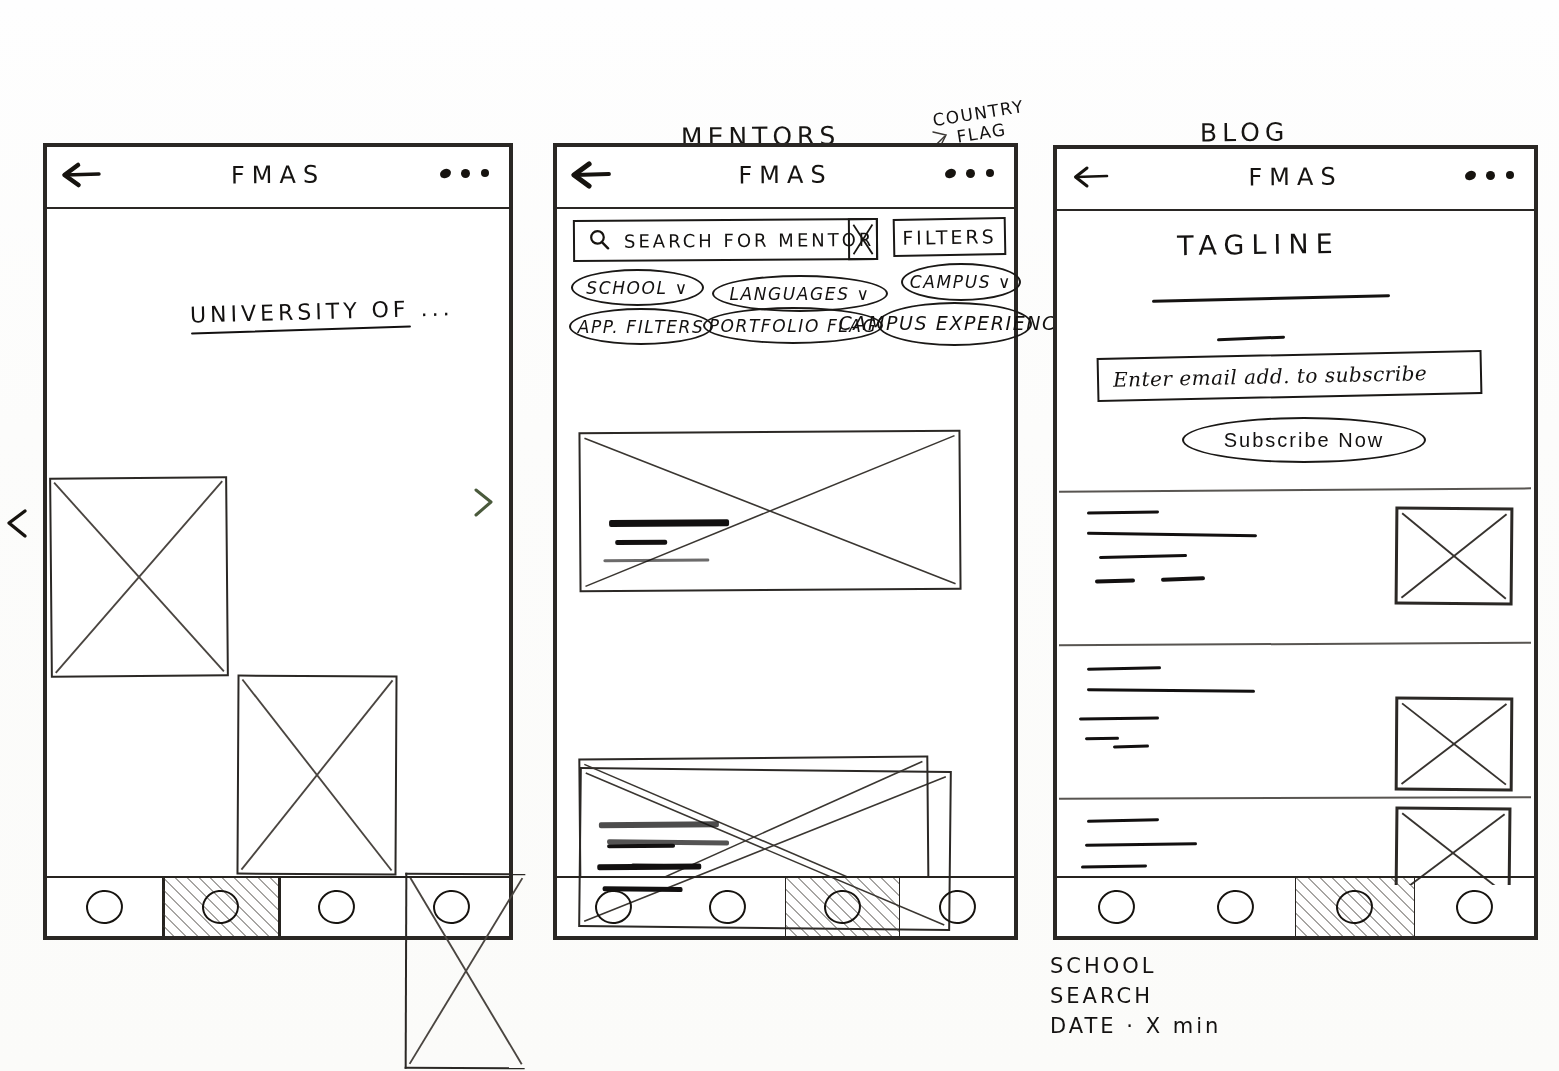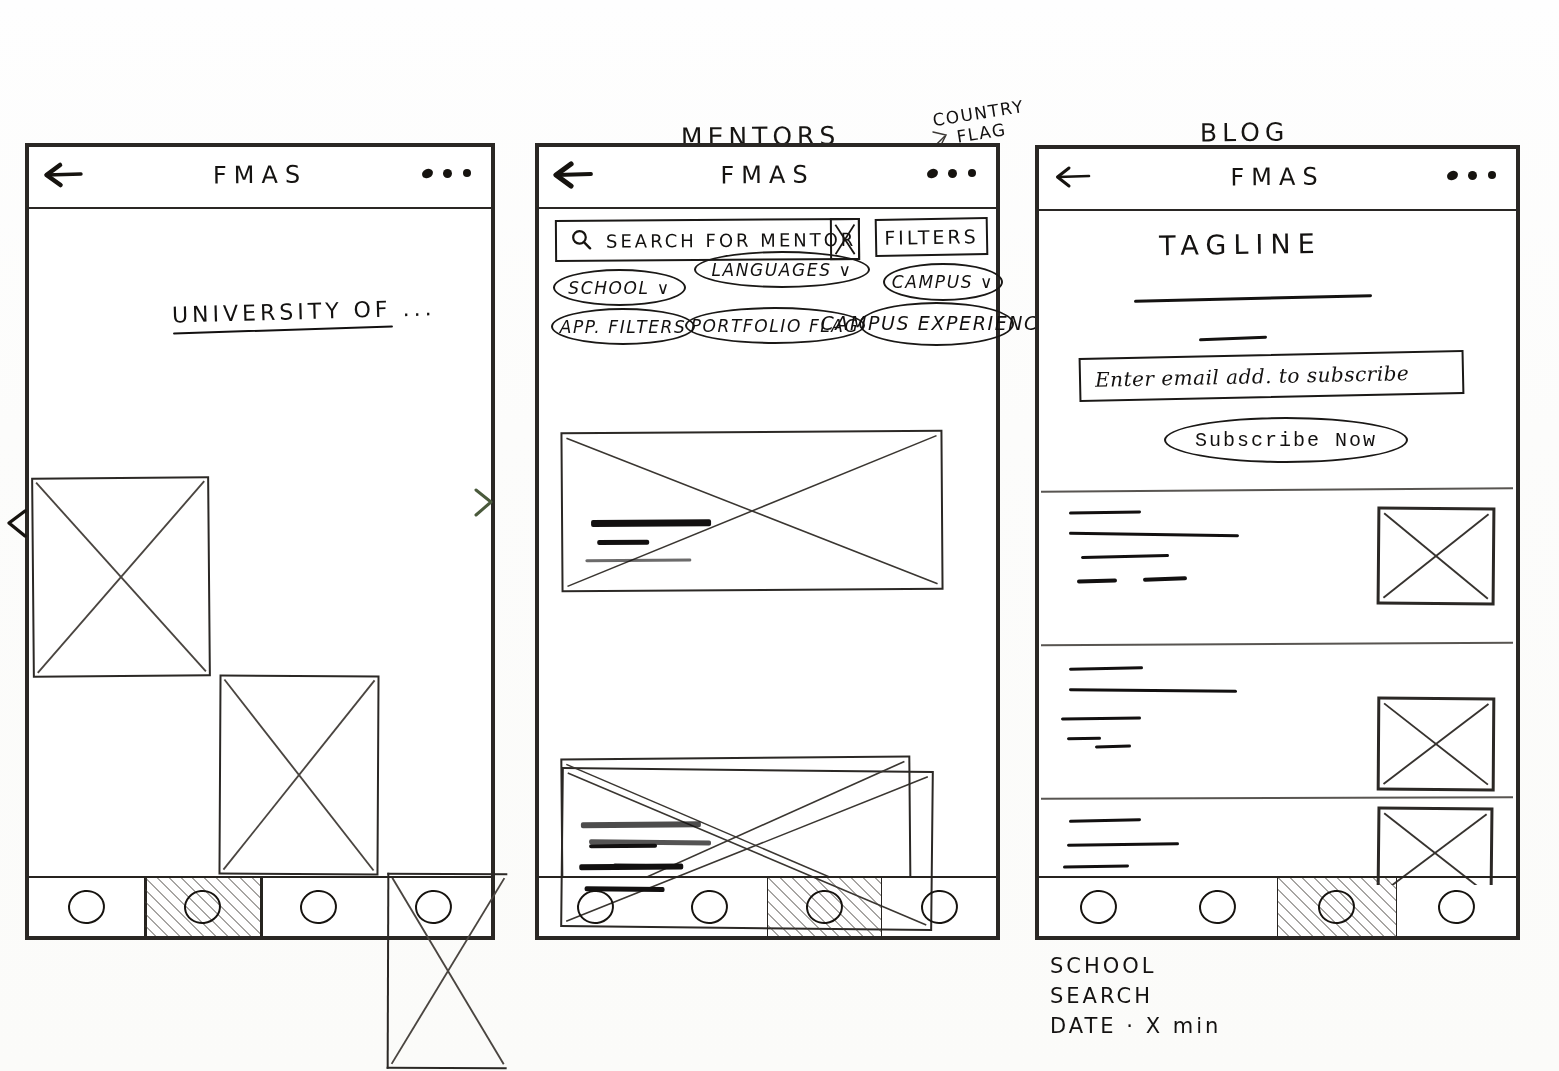--- a/index.html
+++ b/index.html
@@ -13,20 +13,21 @@
   
   .paper{position:absolute;inset:0;background:
      linear-gradient(180deg,#fefefe 0%,#fcfcfb 40%,#fbfbf9 100%);}
 
   
   .phone{
     position:absolute;
     border:4px solid #2a2724;
     background:#fff;
     box-sizing:border-box;
+    margin-left:18px;
   }
   .phone-label{
     position:absolute;
     font-family:"DejaVu Sans", sans-serif;
     font-size:25px;
     letter-spacing:5px;
     color:#171513;
     white-space:nowrap;
     transform:rotate(-0.6deg);
   }
@@ -118,21 +119,21 @@
     display:flex;align-items:center;transform:rotate(-1.2deg);
   }
   .emailbox span{
     margin-left:14px;font-size:20px;color:#131110;
     font-family:"DejaVu Serif", serif;font-style:italic;letter-spacing:.5px;
   }
   .subbtn{
     position:absolute;border:2.2px solid #1a1816;border-radius:50%/50%;
     display:flex;align-items:center;justify-content:center;
     font-size:20px;letter-spacing:2px;color:#131110;
-    font-family:Liberation Mono, monospace;
+    font-family:Liberation Sans, sans-serif;
   }
   .divider{position:absolute;height:1.6px;background:#3b3733;opacity:.85;}
 
   
   .callout{
     position:absolute;font-size:17px;letter-spacing:1.5px;line-height:1.15;
     color:#121010;transform:rotate(-9deg);text-align:center;
   }
   .annot{
     position:absolute;font-size:21px;letter-spacing:3px;line-height:1.42;color:#141211;
@@ -253,21 +254,21 @@
           <line x1="26" y1="5" x2="4" y2="37" stroke="#16130f" stroke-width="2"></line>
         </svg>
     </span>
   </div>
 
   <div class="rectbtn" style="left:336px;top:71px;width:113px;height:38px;transform:rotate(-1deg);">FILTERS</div>
 
   <div class="pill" style="left:14px;top:122px;width:133px;height:37px;">
     <span>SCHOOL</span>&nbsp;<span>∨</span>
   </div>
-  <div class="pill" style="left:155px;top:104px;width:176px;height:37px;">
+  <div class="pill" style="left:155px;top:128px;width:176px;height:37px;">
     <span>LANGUAGES</span>&nbsp;<span>∨</span>
   </div>
   <div class="pill" style="left:344px;top:116px;width:120px;height:38px;">
     <span>CAMPUS</span>&nbsp;<span>∨</span>
   </div>
 
   <div class="pill" style="left:12px;top:161px;width:144px;height:37px;">
     <span>APP. FILTERS</span>
   </div>
   <div class="pill" style="left:146px;top:160px;width:180px;height:37px;">

